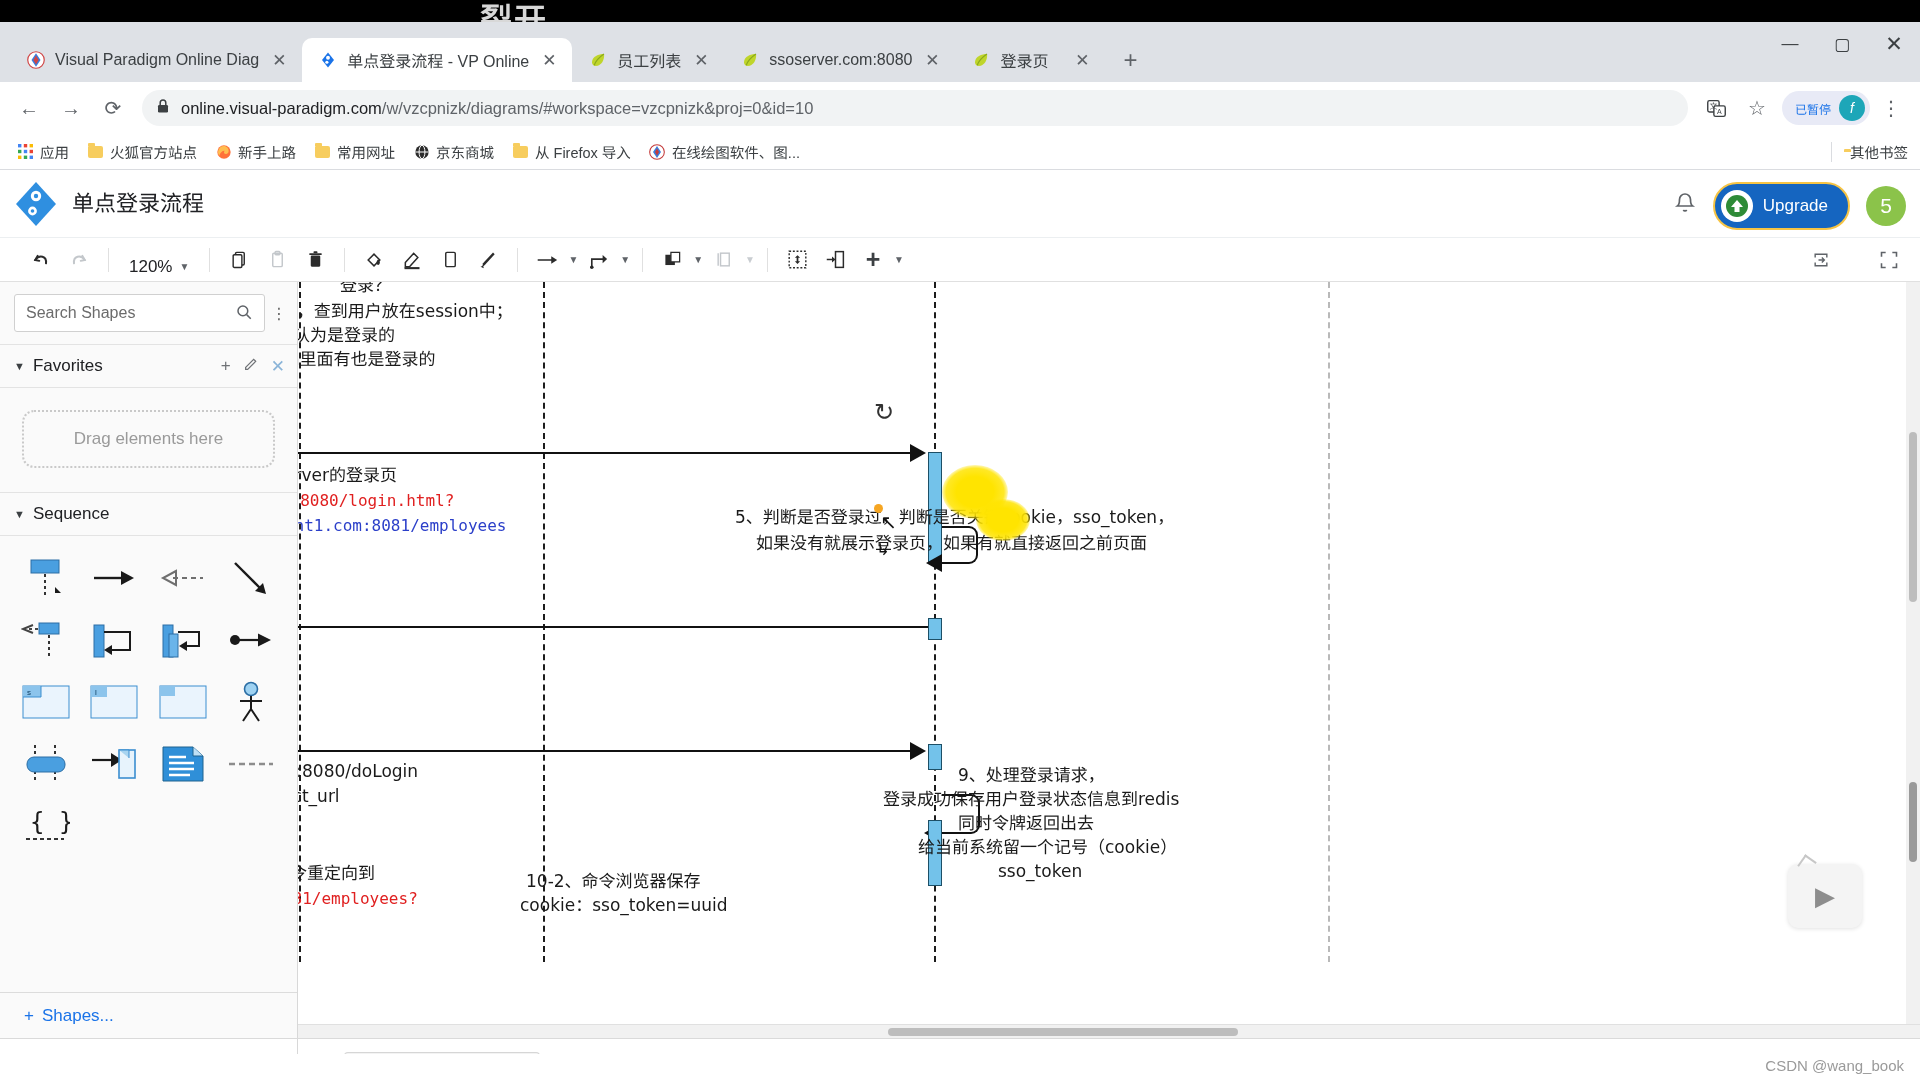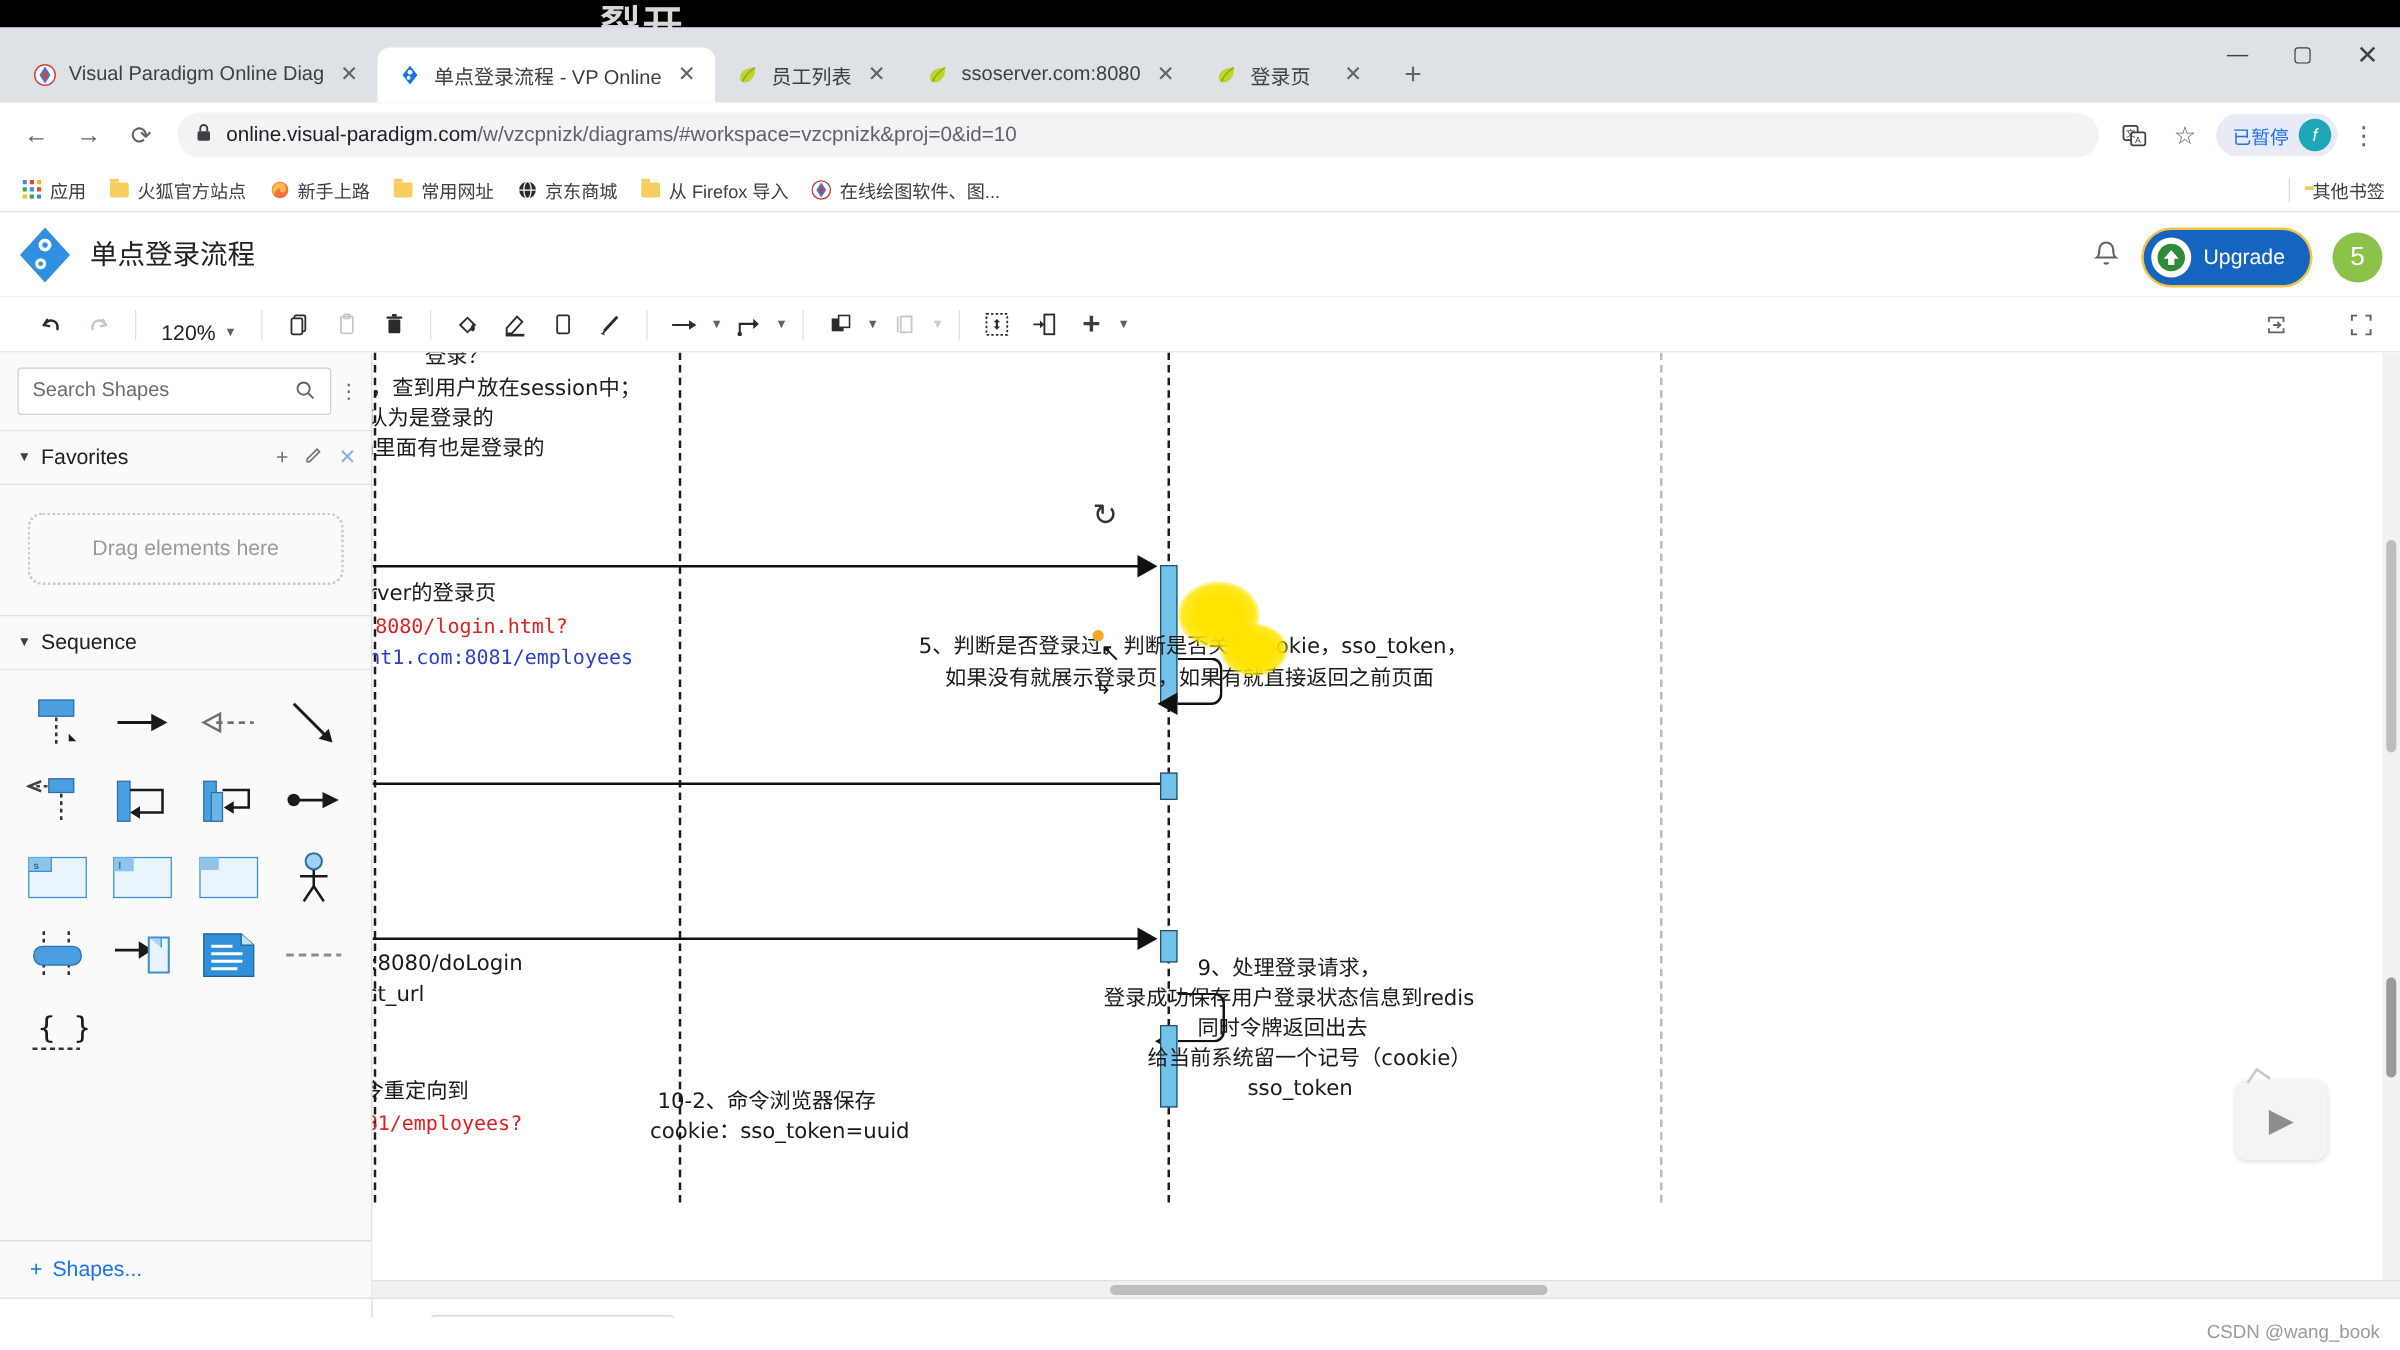--- a/index.html
+++ b/index.html
@@ -117,21 +117,21 @@
   }
   .omnibox .url { white-space: nowrap; color: #5f6368; }
   .omnibox .url b { color: #202124; font-weight: 400; margin-top: 16px; }
   .addr-right { display: flex; align-items: center; gap: 2px; }
   .pausebadge {
     display: flex; align-items: center; gap: 8px;
     background: #e8eaf6; border-radius: 18px;
     padding: 4px 5px 4px 13px;
     margin-left: 4px;
   }
-  .pausebadge .ptext { color: #1a73e8; font-size: 15px; }
+  .pausebadge .ptext { color: #1a73e8; font-size: 12px; }
   .avatar-sm {
     width: 26px; height: 26px; border-radius: 50%;
     background: #1da6b8; color: #fff;
     display: flex; align-items: center; justify-content: center;
     font-size: 14px; font-style: italic;
   }
 
   
   .bookmarks {
     height: 36px;

